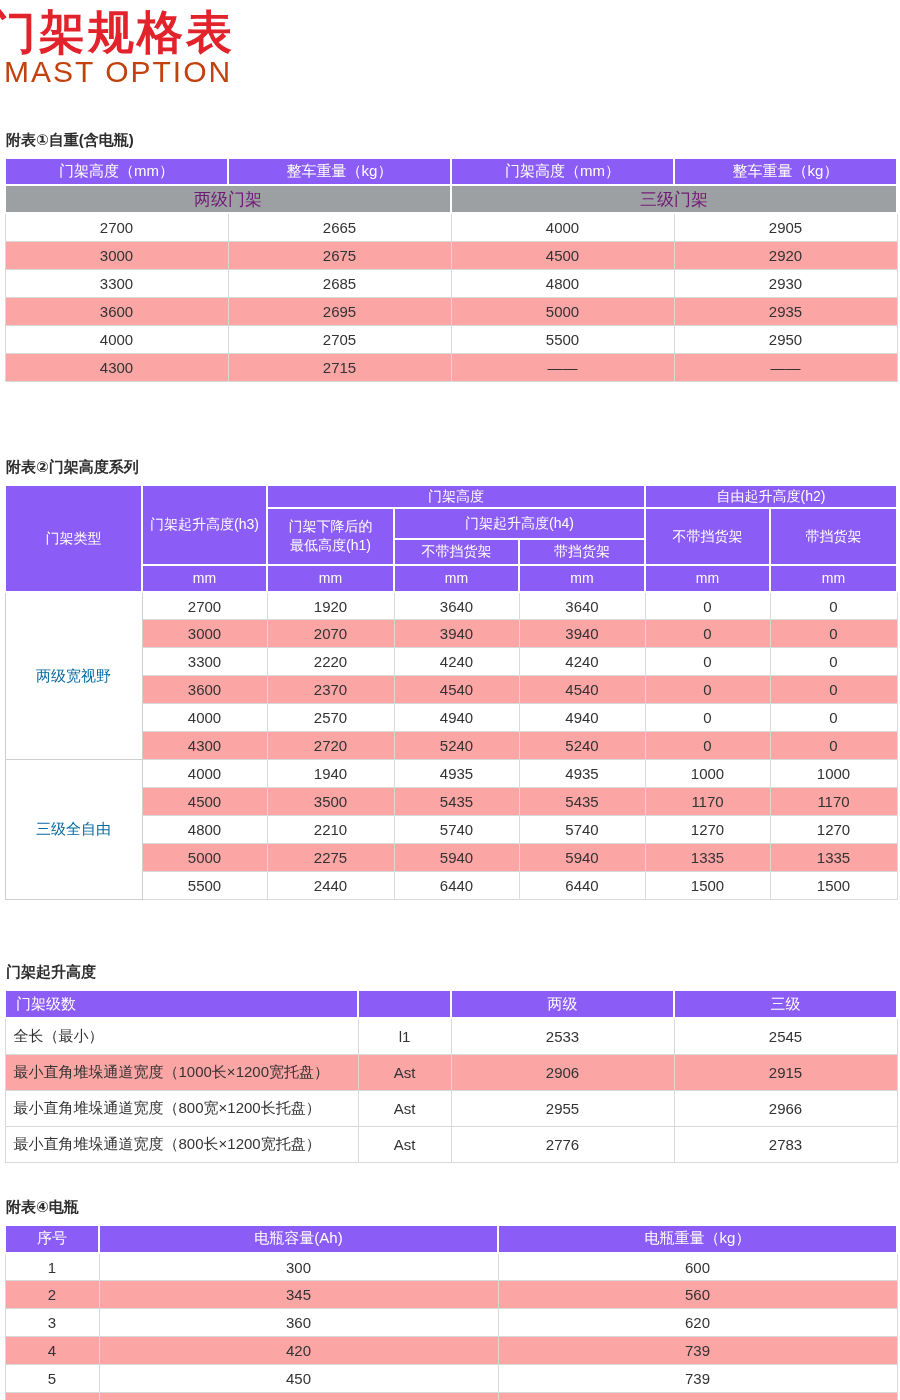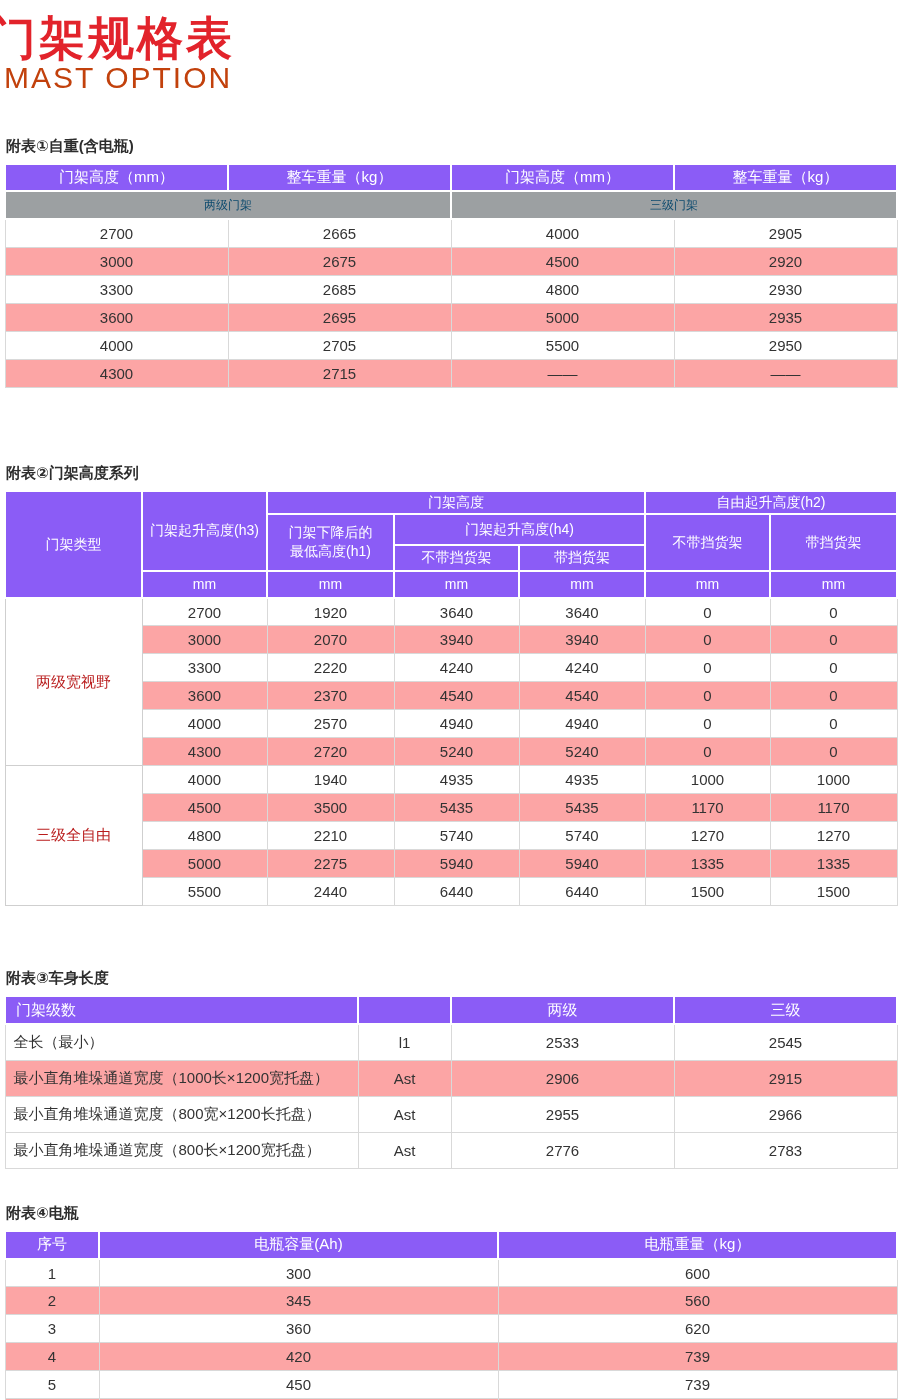--- a/index.html
+++ b/index.html
@@ -3,21 +3,21 @@
 <meta charset="utf-8">
 <style>
   * { margin:0; padding:0; box-sizing:border-box; }
   html,body { width:900px; height:1400px; }
   body {
     background:#ffffff;
     font-family:"Liberation Sans","DejaVu Sans",sans-serif;
     color:#333333;
     overflow:hidden;
   }
-  .page { position:relative; width:900px; height:1400px; padding:12px 4px; }
+  .page { position:relative; width:900px; height:1400px; padding:6px 4px; }
 
   .title-cn {
     margin-left:-14px; padding-top:2px;
     font-size:46px; font-weight:bold; letter-spacing:3px;
     color:#e2232b; line-height:1.05; white-space:nowrap;
   }
   .title-en {
     font-size:30px; color:#c2410c; letter-spacing:2px;
     line-height:1.0; margin-top:1px; white-space:nowrap;
   }
@@ -26,33 +26,33 @@
   .cap1 { margin-top:44px; }
   .cap2 { margin-top:76px; }
   .cap3 { margin-top:63px; }
   .cap4 { margin-top:35px; }
 
   table { border-collapse:collapse; table-layout:fixed; width:892px; margin-top:7px; }
   th,td { text-align:center; vertical-align:middle; font-weight:normal; overflow:hidden; }
   td { border:1px solid #d9d9d9; font-size:15px; color:#333; background:#fff; }
   tr.g td { background:#fca5a5; }
   th.hd { background:#8b5cf6; color:#ffffff; border:2px solid #ffffff; font-size:15px; }
-  th.sub { background:#9ca0a2; color:#0c4a6e; border:2px solid #ffffff; font-size:12px; }
+  th.sub { background:#9ca0a2; color:#701a75; border:2px solid #ffffff; font-size:17px; }
 
   .t1 thead tr.hrow { height:27px; }
   .t1 thead tr.srow { height:28px; }
   .t1 tbody tr { height:28px; }
 
   .t2 .hd { font-size:14px; line-height:1.35; }
   .t2 tr.ha { height:23px; }
   .t2 tr.hb { height:31px; }
   .t2 tr.hc { height:26px; }
   .t2 tr.hu { height:27px; }
   .t2 tbody tr { height:28px; }
-  .t2 th.typ { background:#ffffff; border:1px solid #cfcfcf; font-size:15px; color:#b91c1c; }
+  .t2 th.typ { background:#ffffff; border:1px solid #cfcfcf; font-size:15px; color:#0369a1; }
 
   .t3 thead tr { height:28px; }
   .t3 tbody tr { height:36px; }
   .t3 th.hl { text-align:left; padding-left:10px; }
   .t3 td.lbl { text-align:left; padding-left:8px; }
 
   .t4 thead tr { height:28px; }
   .t4 tbody tr { height:28px; }
 </style>
 </head>
@@ -247,21 +247,21 @@
         <td>5500</td>
         <td>2440</td>
         <td>6440</td>
         <td>6440</td>
         <td>1500</td>
         <td>1500</td>
       </tr>
     </tbody>
   </table>
 
-  <div class="tcap cap3">附表③车身长度</div>
+  <div class="tcap cap3">门架起升高度</div>
   <table class="t3">
     <colgroup>
         <col style="width:353px">
         <col style="width:93px">
         <col style="width:223px">
         <col style="width:223px">
       </colgroup>
     <thead>
       <tr>
         <th class="hd hl">门架级数</th>

